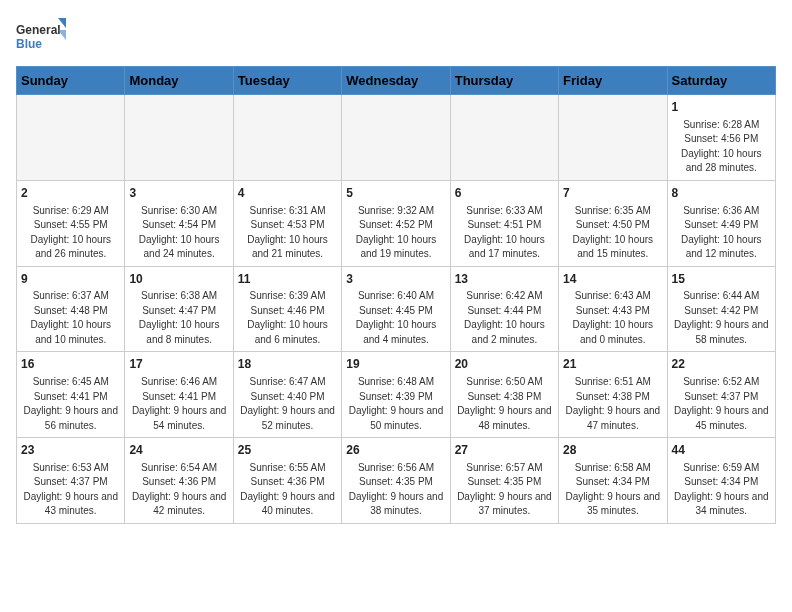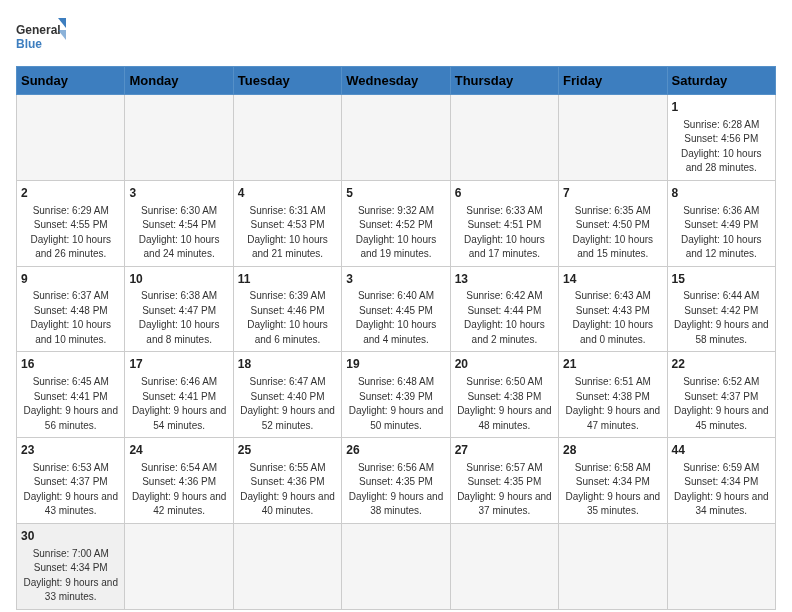--- a/index.html
+++ b/index.html
@@ -292,28 +292,14 @@
 Sunset: 4:34 PM
 Daylight: 9 hours and 35 minutes.</div>
         </td>
         <td>
           <span class="day-num">44</span>
           <div class="day-info">Sunrise: 6:59 AM
 Sunset: 4:34 PM
 Daylight: 9 hours and 34 minutes.</div>
         </td>
       </tr>
-      <tr class="last-row">
-        <td>
-          <span class="day-num">30</span>
-          <div class="day-info">Sunrise: 7:00 AM
-Sunset: 4:34 PM
-Daylight: 9 hours and 33 minutes.</div>
-        </td>
-        <td class="empty"></td>
-        <td class="empty"></td>
-        <td class="empty"></td>
-        <td class="empty"></td>
-        <td class="empty"></td>
-        <td class="empty"></td>
-      </tr>
     </tbody>
 </table>
 
 </body></html>

